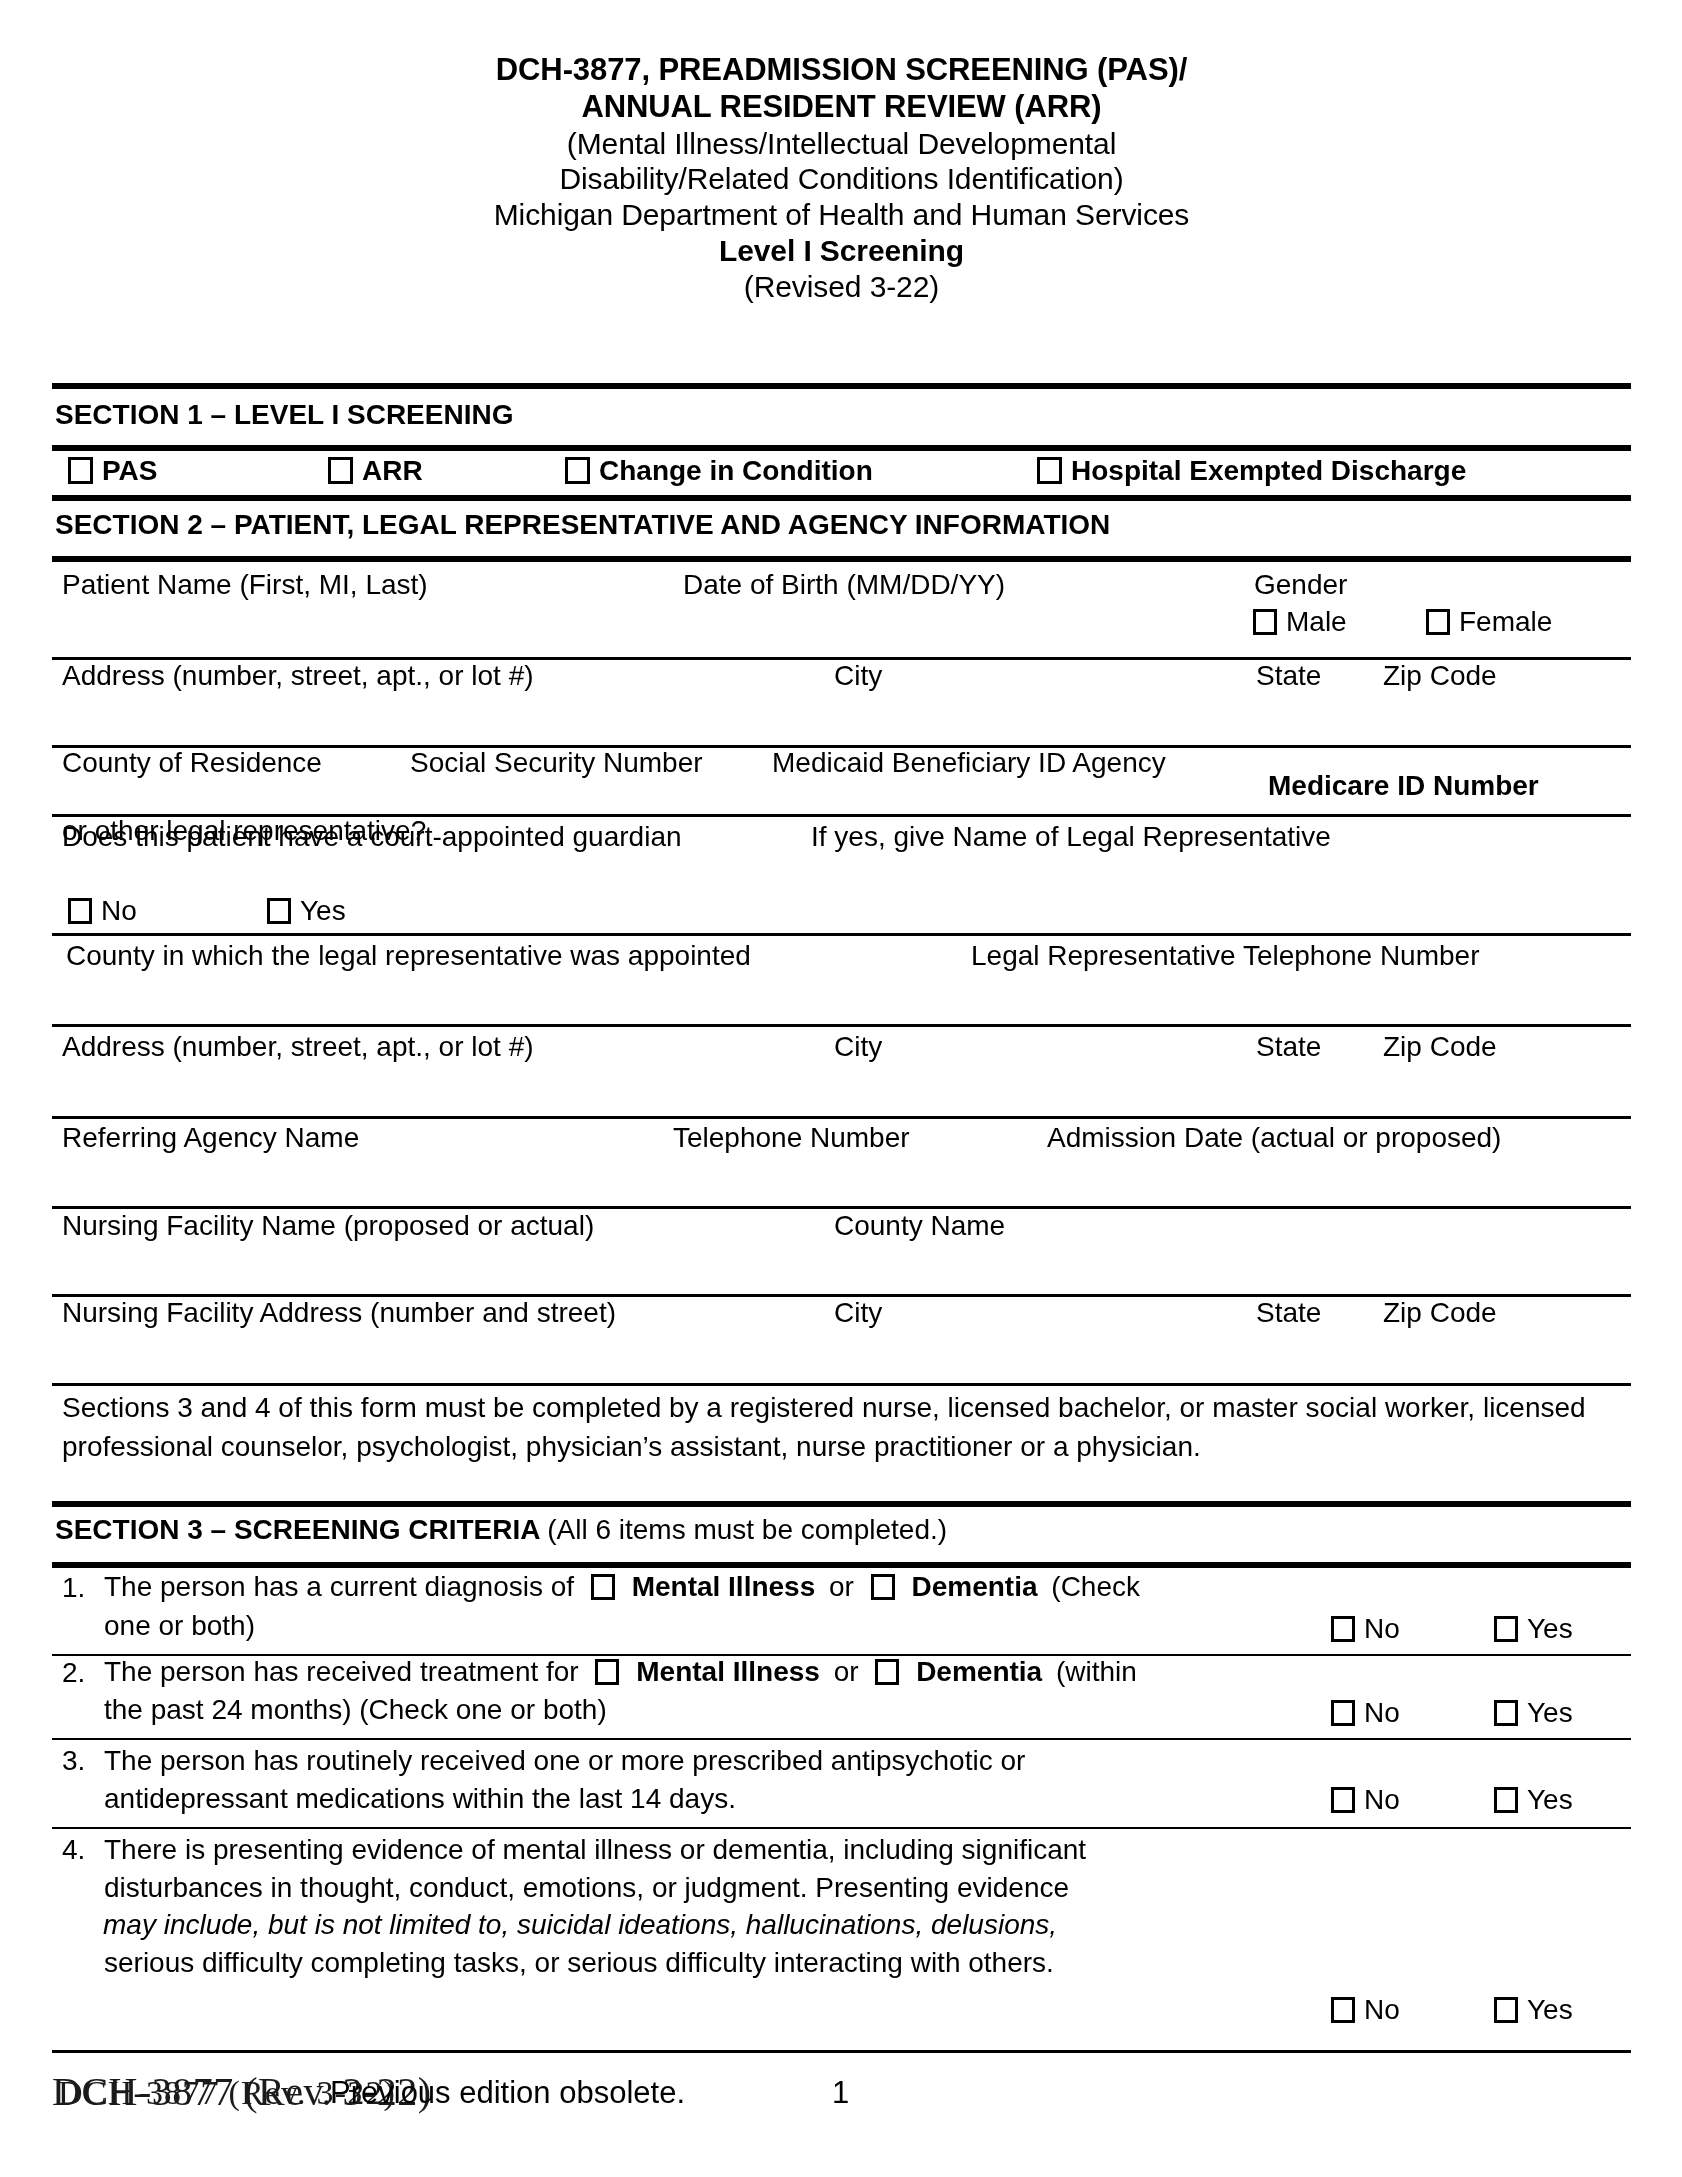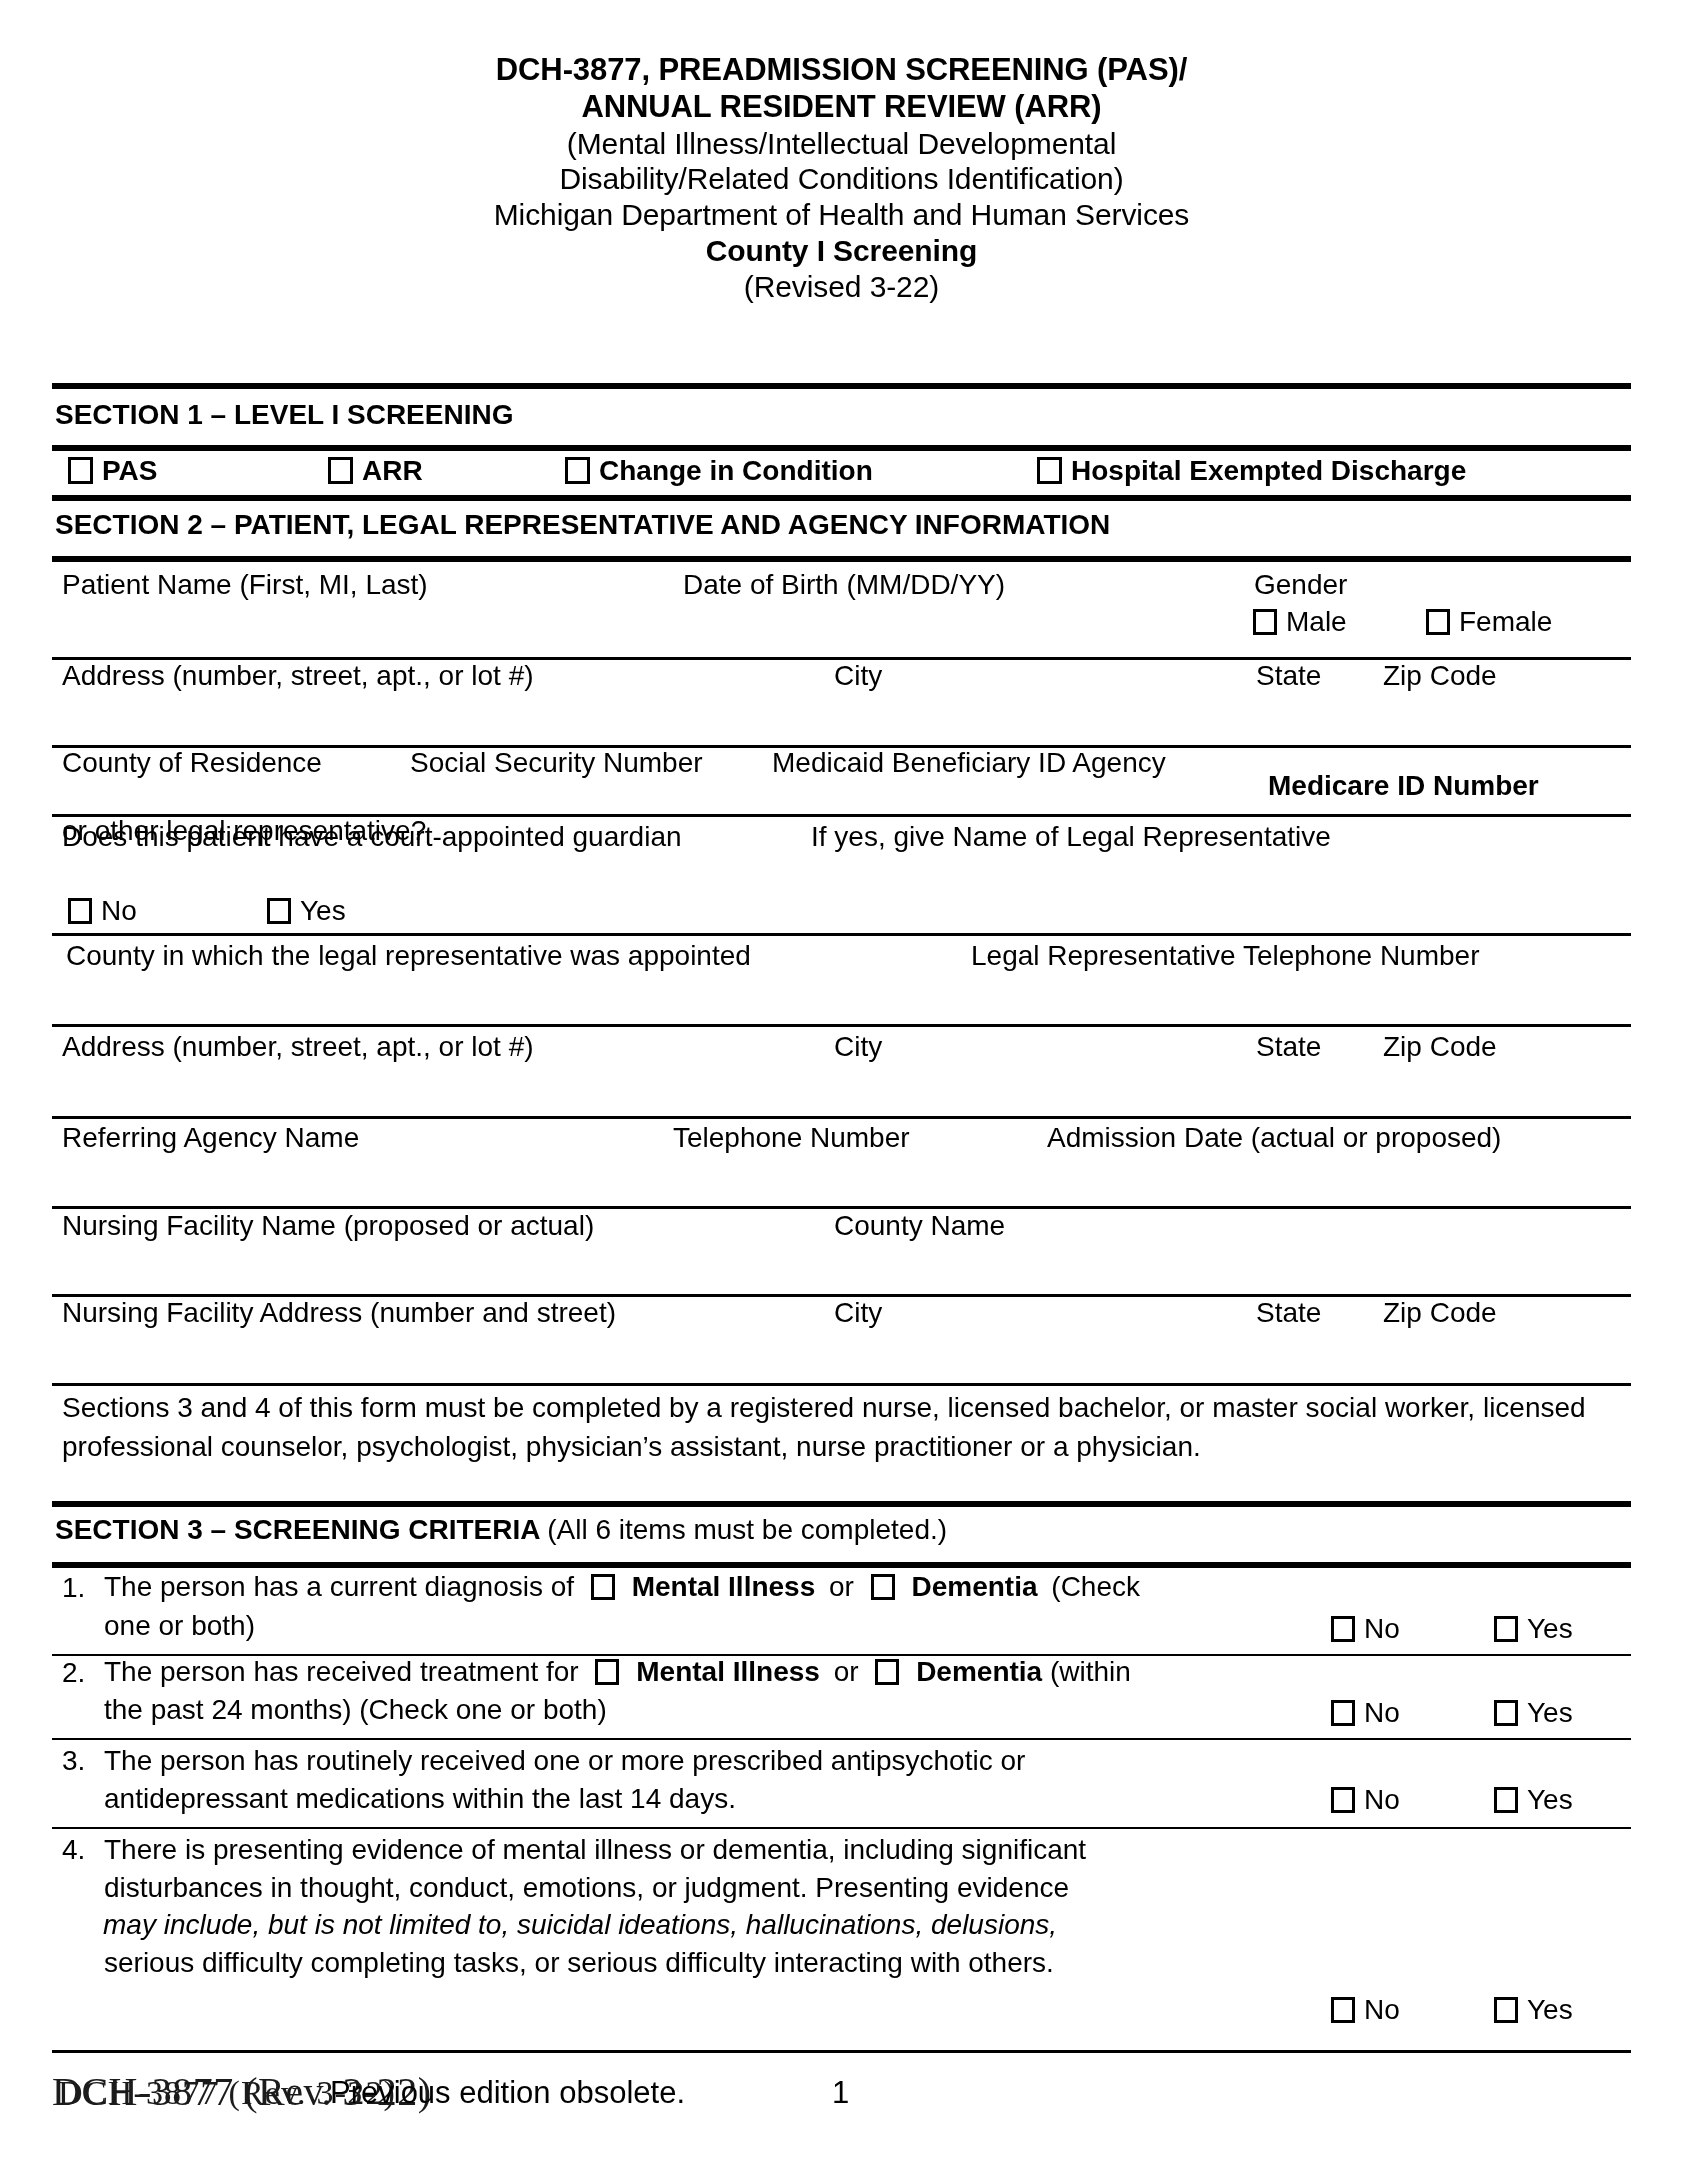--- a/index.html
+++ b/index.html
@@ -153,21 +153,21 @@
 <body>
 
 <div class="page">
 
   <div class="header">
     <span class="ln t1">DCH-3877, PREADMISSION SCREENING (PAS)/</span>
     <span class="ln t2">ANNUAL RESIDENT REVIEW (ARR)</span>
     <span class="ln">(Mental Illness/Intellectual Developmental</span>
     <span class="ln">Disability/Related Conditions Identification)</span>
     <span class="ln">Michigan Department of Health and Human Services</span>
-    <span class="ln lvl">County I Screening</span>
+    <span class="ln lvl">Level I Screening</span>
     <span class="ln">(Revised 3-22)</span>
   </div>
 
   <div class="hr-thick" style="top:383px;"></div>
 
   <div class="sec-title" style="left:55px; top:398px;">SECTION 1 – LEVEL I SCREENING</div>
 
   <div class="hr-thick" style="top:445px;"></div>
 
   <div class="cb-row" style="left:68px; top:454px;">
@@ -289,21 +289,21 @@
   <div class="hr-hair" style="top:1654px;"></div>
 
   <div class="tx" style="left:62px; top:1655px;">2.</div>
   <div class="cb-row" style="left:104px; top:1655px;">
     <span>The person has received treatment for</span>
     <span class="cb sm" style="margin-left:9px;"></span>
     <span class="bold" style="margin-left:9px;">Mental Illness</span>
     <span style="margin-left:6px;">or</span>
     <span class="cb sm" style="margin-left:9px;"></span>
     <span class="bold" style="margin-left:9px;">Dementia</span>
-    <span style="">(within</span>
+    <span style="margin-left:6px;">(within</span>
   </div>
   <div class="tx" style="left:104px; top:1692px;">the past 24 months) (Check one or both)</div>
   <div class="cb-row" style="left:1331px; top:1696px;">
     <span class="cb sm"></span><span class="lbl">No</span>
   </div>
   <div class="cb-row" style="left:1494px; top:1696px;">
     <span class="cb sm"></span><span class="lbl">Yes</span>
   </div>
 
   <div class="hr-hair" style="top:1738px;"></div>

